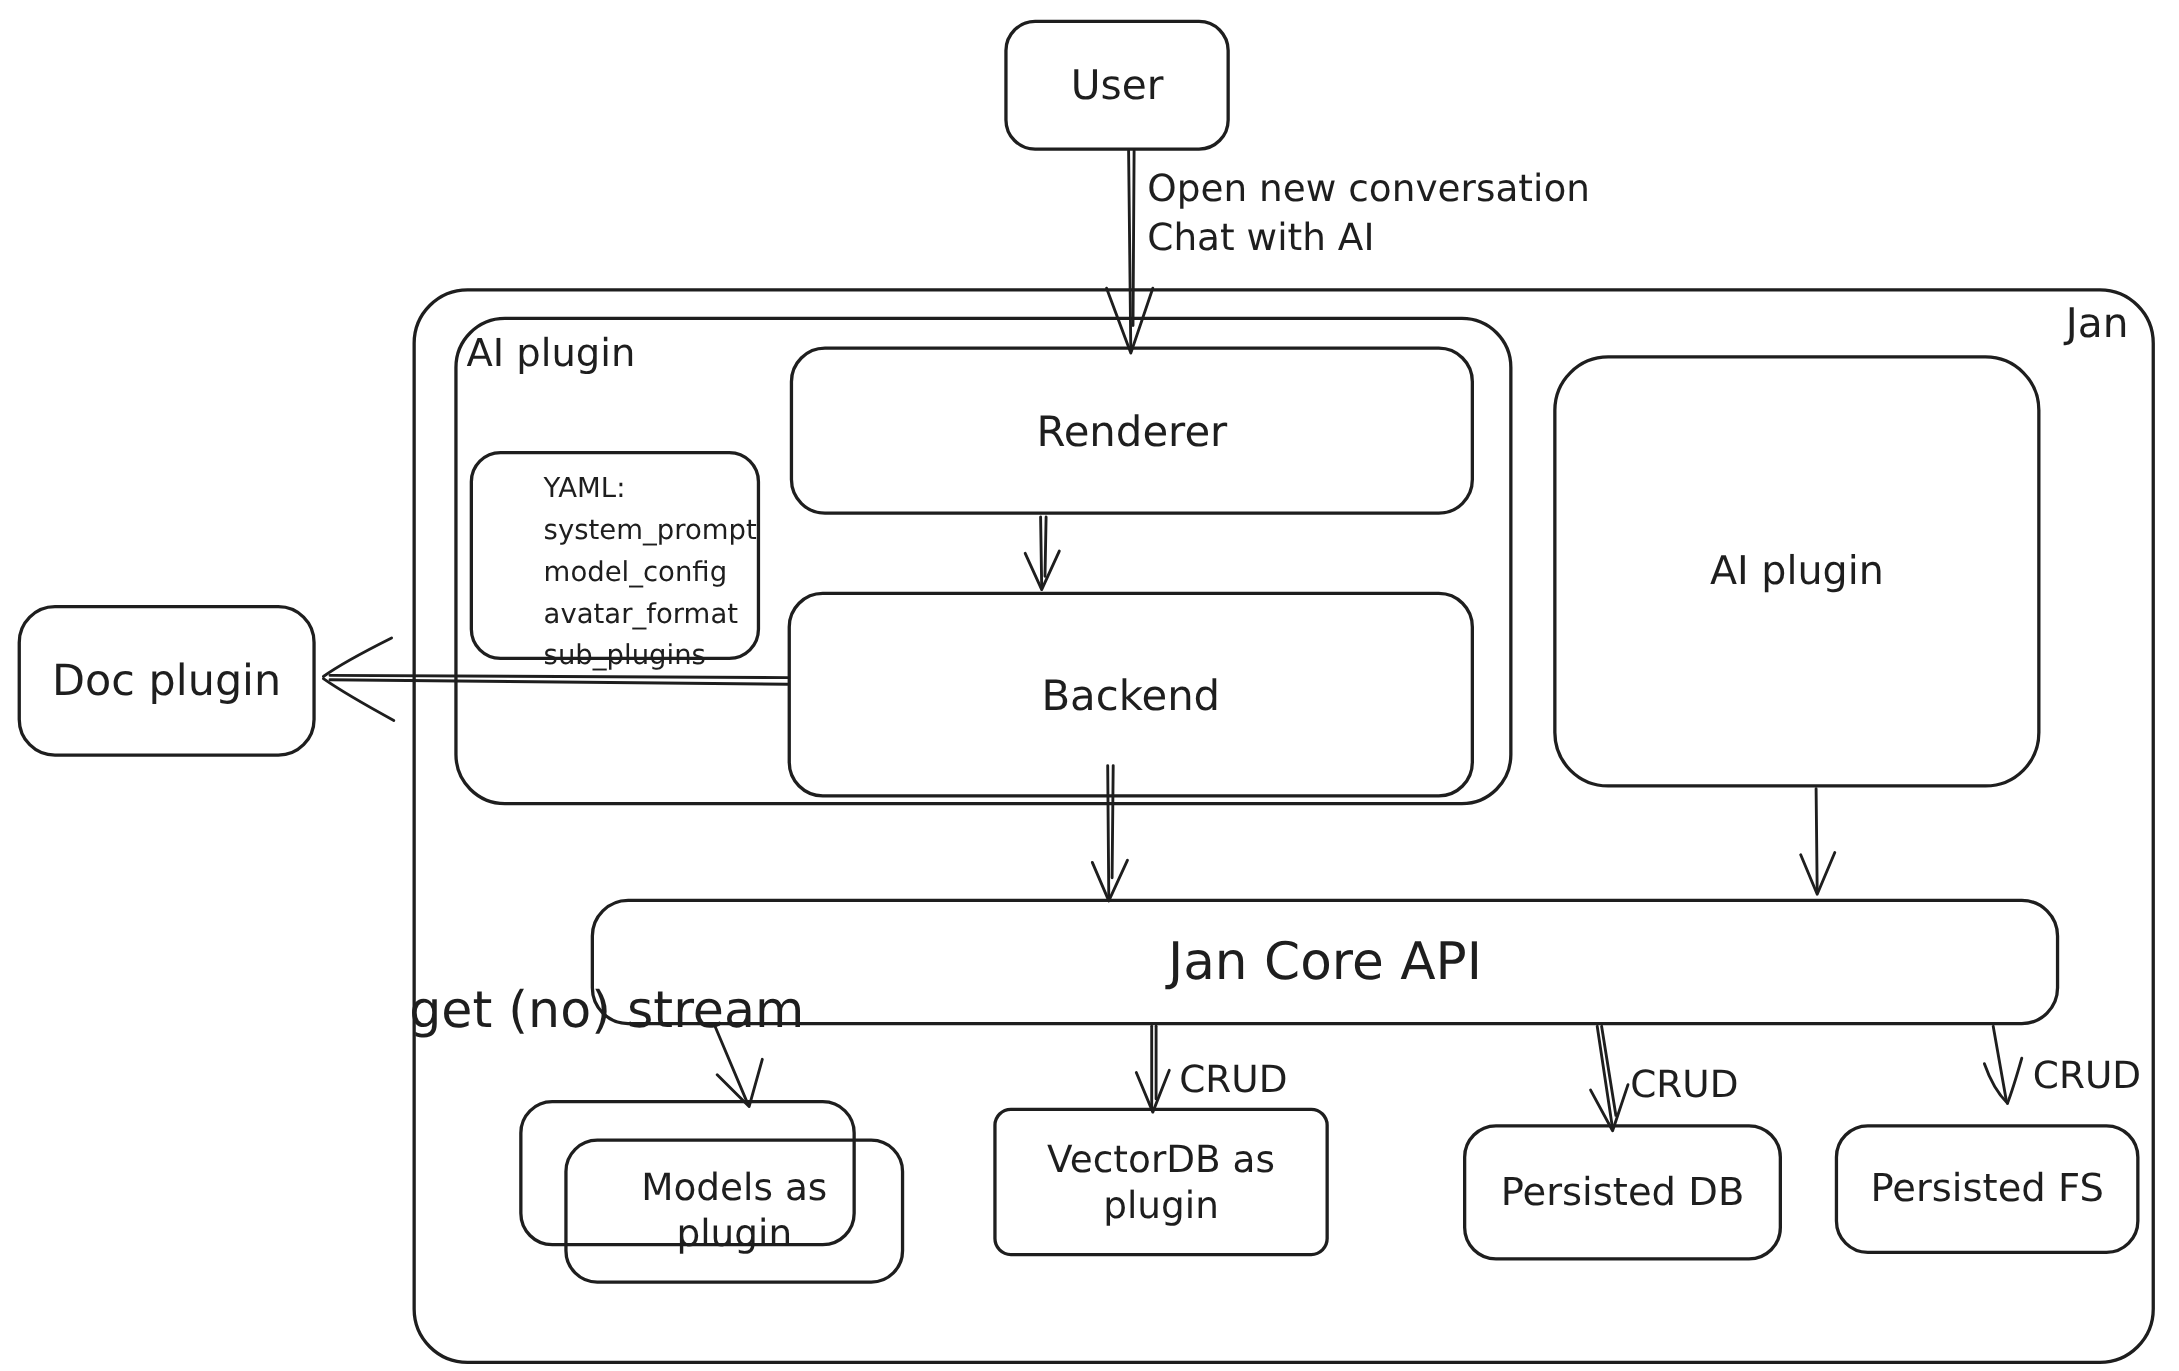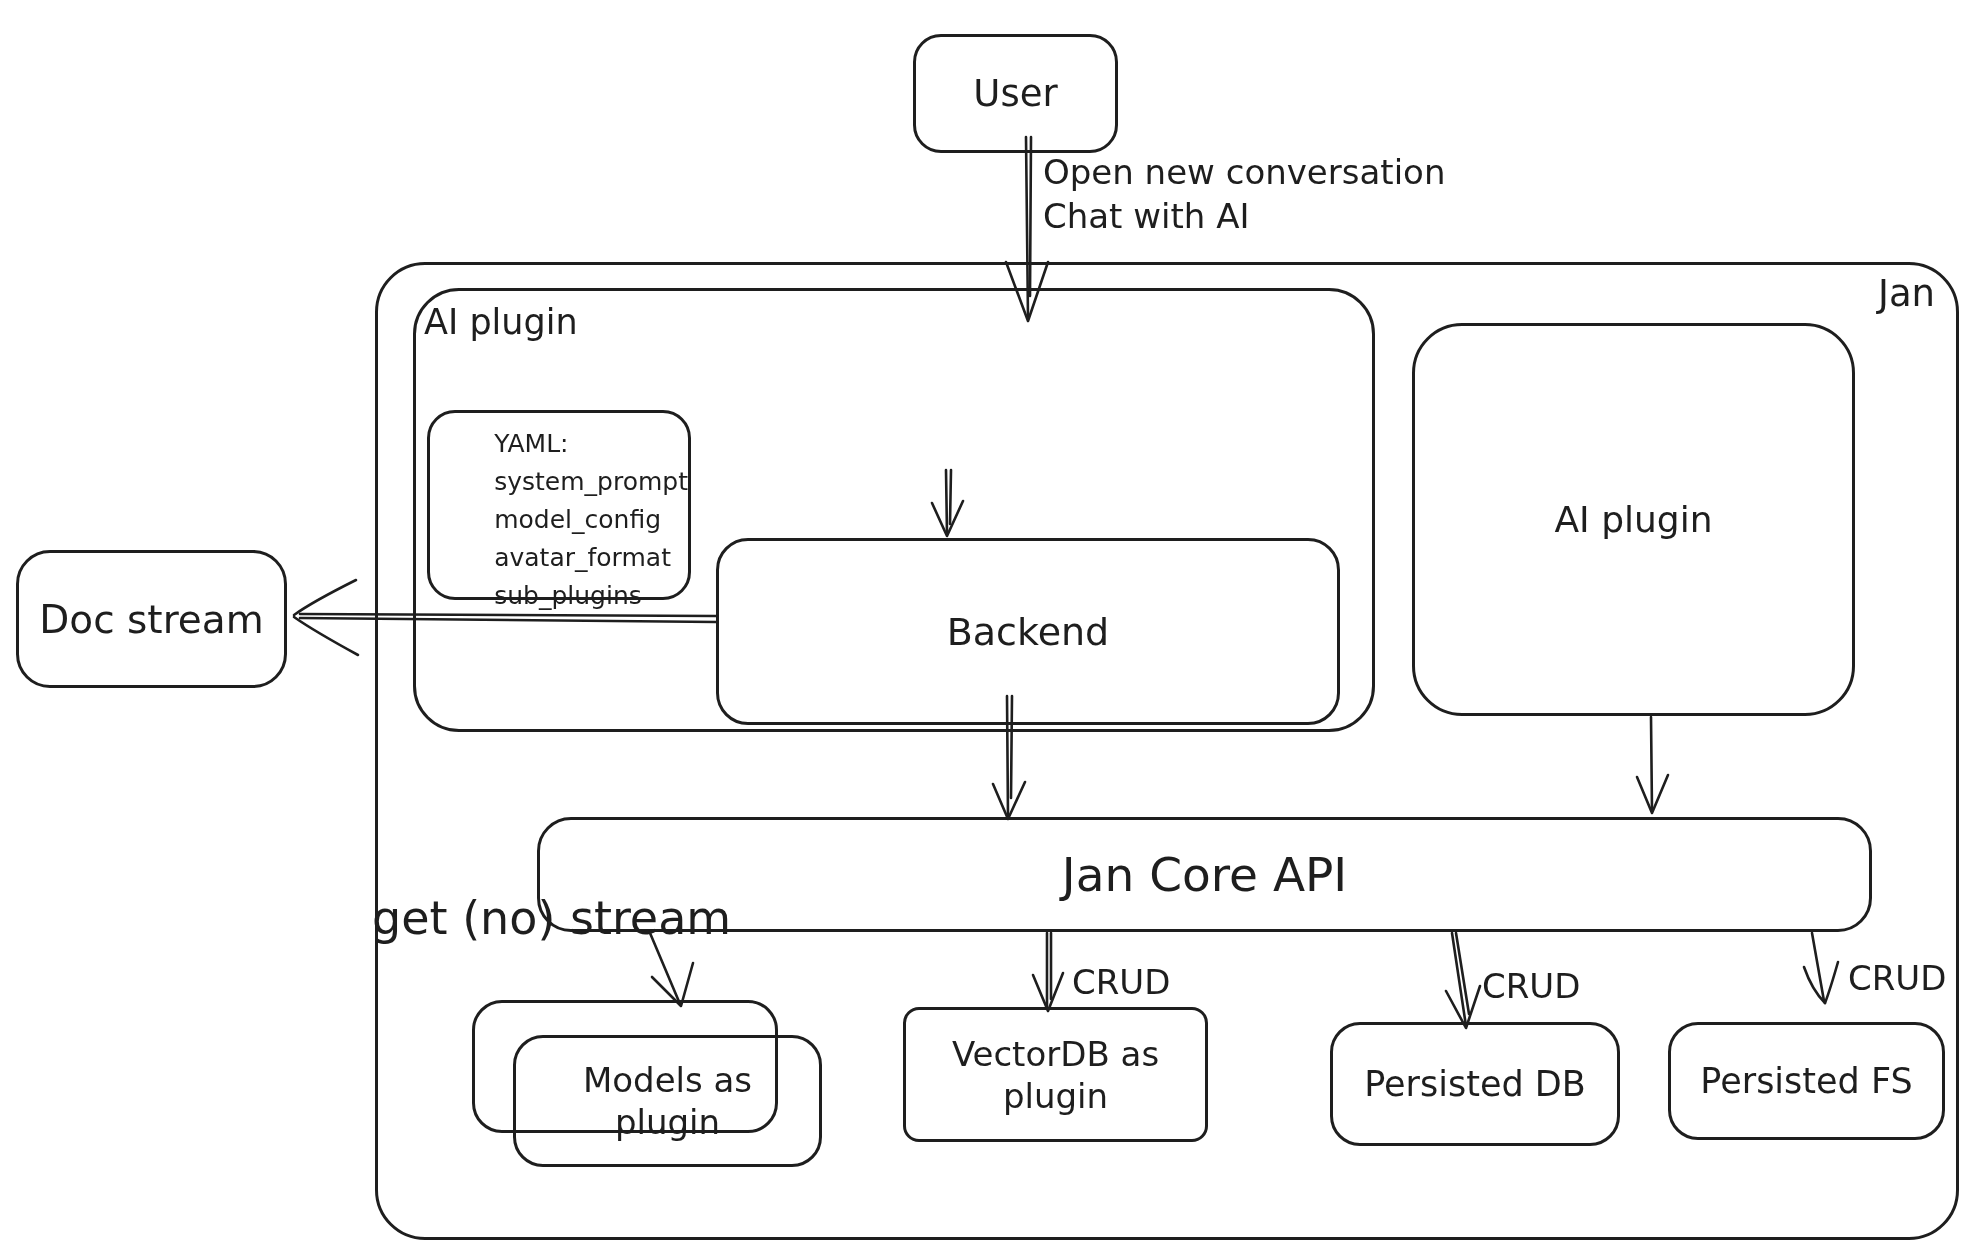--- a/index.html
+++ b/index.html
@@ -61,45 +61,48 @@
 <body>
 
 <div class="canvas">
 
   <div class="box" style="left:375px;top:262px;width:1584px;height:978px;border-radius:50px;"></div>
   <div class="container-label" style="top:272px;left:1878px;font-size:37px;">Jan</div>
 
   <div class="box" style="left:413px;top:288px;width:962px;height:444px;border-radius:46px;"></div>
   <div class="container-label" style="top:302px;left:424px;font-size:35px;">AI plugin</div>
 
-  <div class="box" style="left:913px;top:34px;width:205px;height:119px;border-radius:28px;font-size:37px;">
+  <div class="box" style="left:913px;top:18px;width:205px;height:119px;border-radius:28px;font-size:37px;">
     <span>User</span>
   </div>
 
+  <div class="box" style="left:718px;top:315px;width:622px;height:153px;border-radius:32px;font-size:38px;">
+    <span>Renderer</span>
+  </div>
 
   <div class="box" style="left:427px;top:410px;width:264px;height:190px;border-radius:28px;align-items:flex-start;justify-content:flex-end;padding:12px 0 0 24px;">
     <div class="note-text">
       <span>YAML:</span>
       <span>system_prompt</span>
       <span>model_config</span>
       <span>avatar_format</span>
       <span>sub_plugins</span>
     </div>
   </div>
 
   <div class="box" style="left:716px;top:538px;width:624px;height:187px;border-radius:32px;font-size:38px;">
     <span>Backend</span>
   </div>
 
   <div class="box" style="left:1412px;top:323px;width:443px;height:393px;border-radius:50px;font-size:36px;">
     <span>AI plugin</span>
   </div>
 
   <div class="box" style="left:16px;top:550px;width:271px;height:138px;border-radius:34px;font-size:39px;">
-    <span>Doc stream</span>
+    <span>Doc plugin</span>
   </div>
 
   <div class="box" style="left:537px;top:817px;width:1335px;height:115px;border-radius:34px;font-size:47px;">
     <span>Jan Core API</span>
   </div>
 
   <div class="box" style="left:472px;top:1000px;width:306px;height:133px;border-radius:30px;"></div>
   <div class="box two-line" style="left:513px;top:1035px;width:309px;height:132px;border-radius:30px;font-size:34px;">
     <div>
       <span>Models as</span>

